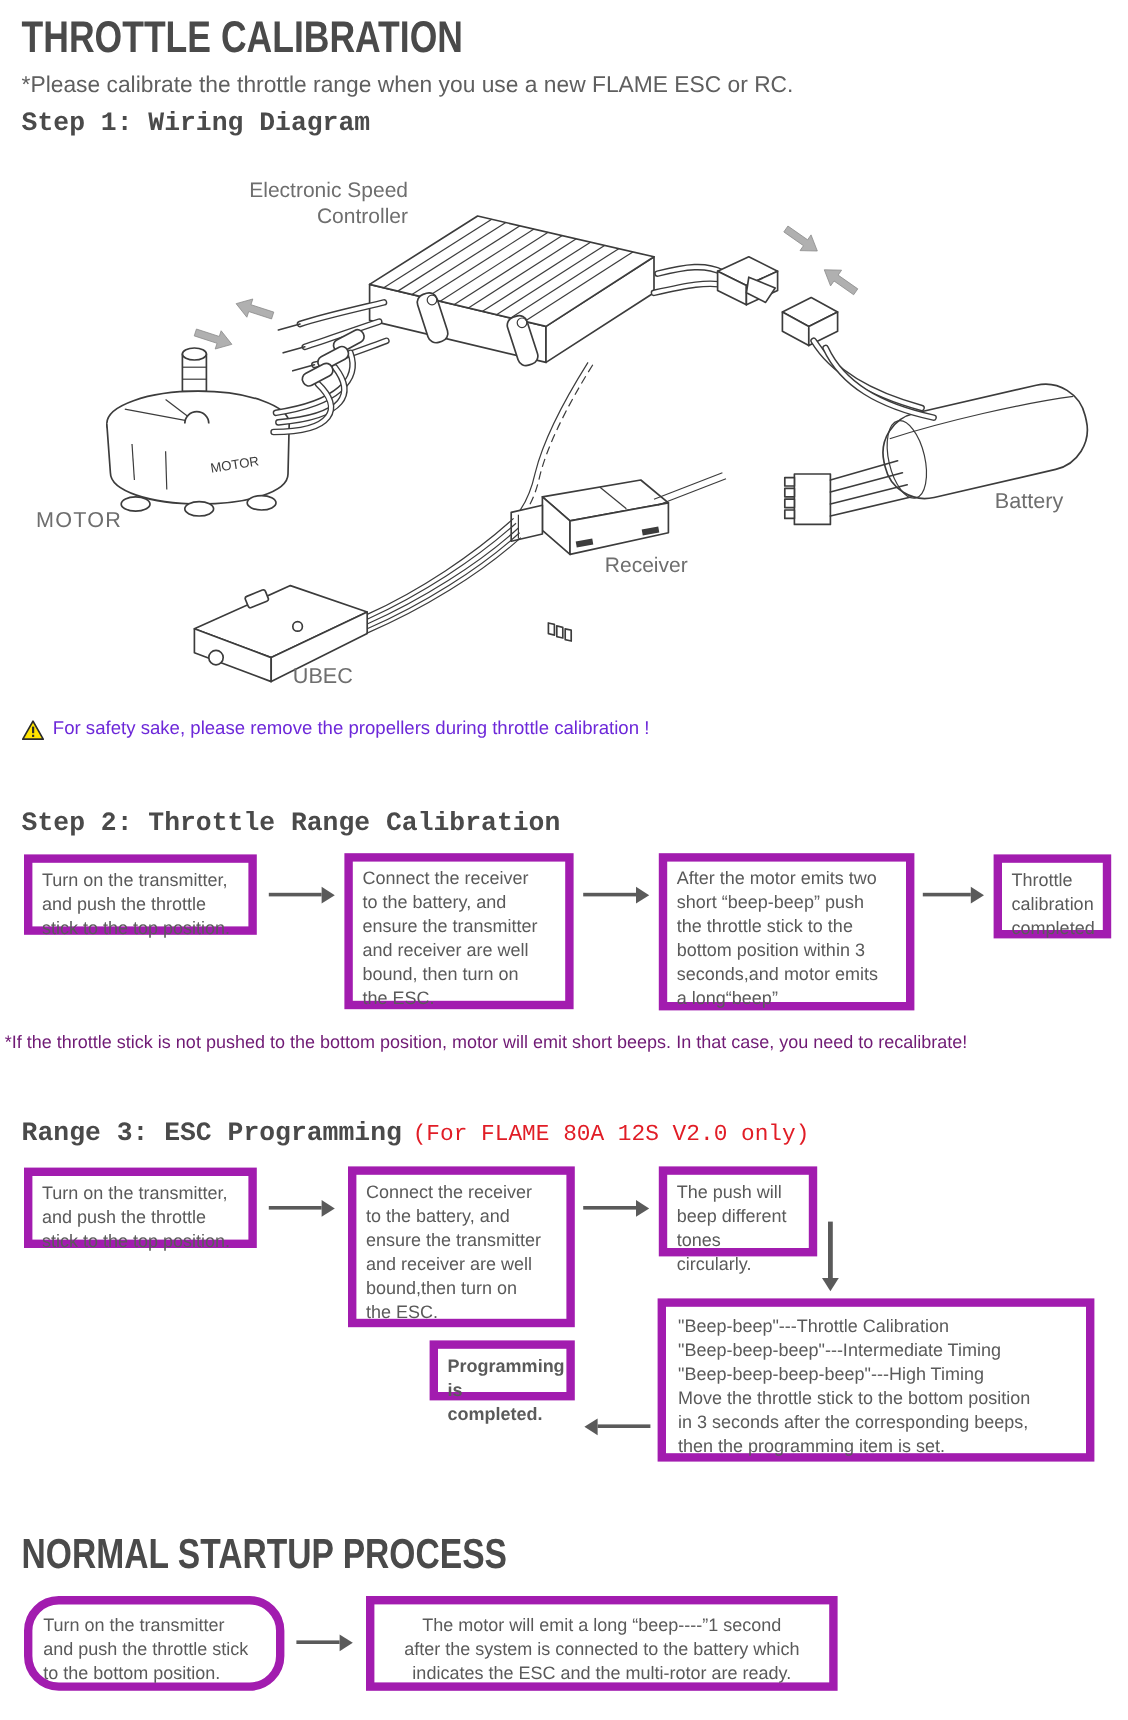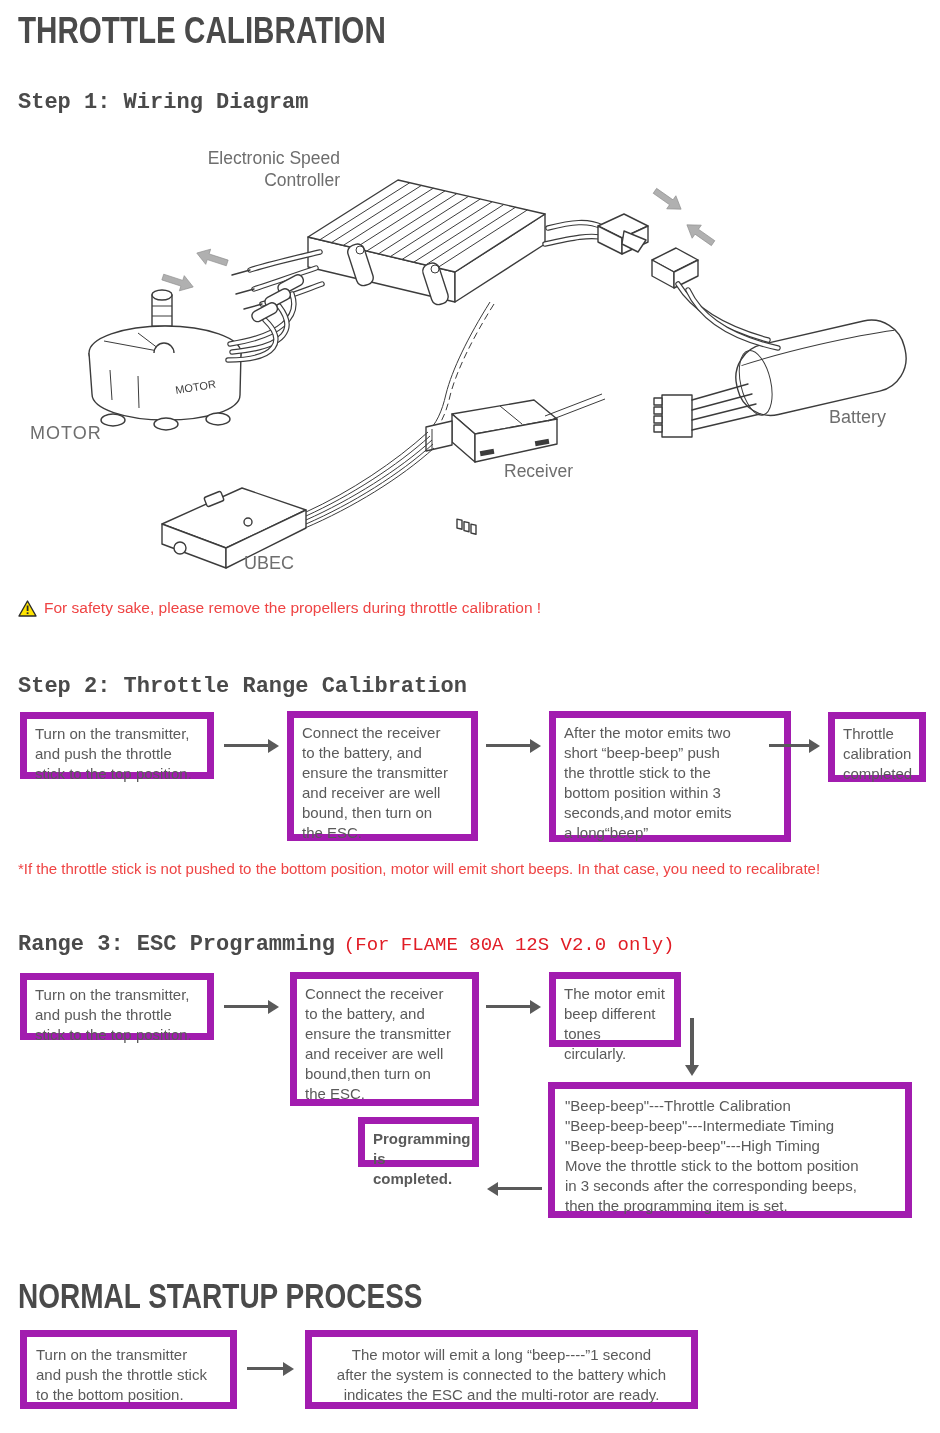--- a/index.html
+++ b/index.html
@@ -10,22 +10,22 @@
   .h1 {
     position:absolute; left:18px; top:10px; font-size:37px; font-weight:bold;
     color:#4a4a4a; transform:scaleX(.80); transform-origin:0 0; white-space:nowrap;
   }
   .subtitle { position:absolute; left:18px; top:61px; font-size:19px; color:#5f5f5f; white-space:nowrap; }
   .step-heading {
     position:absolute; left:18px; font-size:22px; font-weight:bold; color:#4a4a4a; white-space:nowrap;font-family:Liberation Mono, monospace;
   }
   .red-inline { font-size:19px; font-weight:normal; color:#e11d26; margin-left:9px; }
   .warning-row { position:absolute; left:18px; top:599px; display:flex; align-items:center; gap:7px; }
-  .warning-text { font-size:15.5px; color:#ef4444; white-space:nowrap; }
-  .note-line { position:absolute; left:18px; font-size:15px; color:#ef4444; white-space:nowrap;text-align:right; }
+  .warning-text { font-size:15.5px; color:#6d28d9; white-space:nowrap; }
+  .note-line { position:absolute; left:4px; font-size:15px; color:#701a75; white-space:nowrap;text-align:right; }
   .flowbox {
     position:absolute; box-sizing:border-box; border:7px solid #a21caf; background:#fff;
     color:#5a5a5a; font-size:15px; line-height:20px; padding:5px 8px; white-space:pre-line;
   }
   
   .harrow { position:absolute; height:3px; background:#5a5a5a; }
   .harrow.right::after {
     content:""; position:absolute; right:-11px; top:-5.5px;
     border-left:11px solid #5a5a5a; border-top:7px solid transparent; border-bottom:7px solid transparent;
   }
@@ -51,20 +51,21 @@
   svg .tube-o { fill:none; stroke:#3c3c3c; stroke-width:5.5; stroke-linecap:round; }
   svg .tube-i { fill:none; stroke:#ffffff; stroke-width:3.2; stroke-linecap:round; }
   svg .blockarrow { fill:#b0b0b0; stroke:#8a8a8a; stroke-width:.6; }
 </style>
 </head>
 <body>
 
 <div class="page">
 
   <div class="h1">THROTTLE CALIBRATION</div>
+  <div class="subtitle">*Please calibrate the throttle range when you use a new FLAME ESC or RC.</div>
   <div class="step-heading" style="top:90px;">Step 1: Wiring Diagram</div>
 
   <svg width="940" height="455" viewBox="0 0 940 455" style="position:absolute; left:0; top:132px;">
 
     <g>
 
       <polygon class="lnw" points="308,105 455,140 455,170 308,135"></polygon>
       <polygon class="lnw" points="455,140 545,82 545,112 455,170"></polygon>
 
       <polygon class="lnw" points="308,105 398,48 545,82 455,140"></polygon>
@@ -256,21 +257,21 @@
 and push the throttle
 stick to the top position.</div>
   <div class="harrow right" style="left:224px; top:744px; width:44px;"></div>
   <div class="flowbox" style="left:287px; top:711px; width:191px; height:130px;">Connect the receiver
 to the battery, and
 ensure the transmitter
 and receiver are well
 bound, then turn on
 the ESC.</div>
   <div class="harrow right" style="left:486px; top:744px; width:44px;"></div>
-  <div class="flowbox" style="left:549px; top:711px; width:242px; height:131px;">After the motor emits two
+  <div class="flowbox" style="left:549px; top:711px; width:213px; height:131px;">After the motor emits two
 short “beep-beep” push
 the throttle stick to the
 bottom position within 3
 seconds,and motor emits
 a long“beep”</div>
   <div class="harrow right" style="left:769px; top:744px; width:40px;"></div>
   <div class="flowbox" style="left:828px; top:712px; width:98px; height:70px;">Throttle
 calibration
 completed</div>
 
@@ -284,40 +285,40 @@
 and push the throttle
 stick to the top position.</div>
   <div class="harrow right" style="left:224px; top:1005px; width:44px;"></div>
   <div class="flowbox" style="left:290px; top:972px; width:189px; height:134px;">Connect the receiver
 to the battery, and
 ensure the transmitter
 and receiver are well
 bound,then turn on
 the ESC.</div>
   <div class="harrow right" style="left:486px; top:1005px; width:44px;"></div>
-  <div class="flowbox" style="left:549px; top:972px; width:132px; height:75px;">The motor emit
+  <div class="flowbox" style="left:549px; top:972px; width:132px; height:75px;">The push will
 beep different
 tones circularly.</div>
 
   <div class="varrow" style="left:690px; top:1018px; height:47px;"></div>
 
   <div class="flowbox" style="left:548px; top:1082px; width:364px; height:136px; padding:7px 10px;">"Beep-beep"---Throttle Calibration
 "Beep-beep-beep"---Intermediate Timing
 "Beep-beep-beep-beep"---High Timing
 Move the throttle stick to the bottom position
 in 3 seconds after the corresponding beeps,
 then the programming item is set.</div>
 
   <div class="flowbox" style="left:358px; top:1117px; width:121px; height:50px;font-weight:bold;">Programming
 is completed.</div>
   <div class="harrow left" style="left:498px; top:1187px; width:44px;"></div>
 
   <div class="h2">NORMAL STARTUP PROCESS</div>
 
-  <div class="flowbox" style="left:20px; top:1330px; width:217px; height:79px; padding:8px 9px;">Turn on the transmitter
+  <div class="flowbox" style="left:20px; top:1330px; width:217px; height:79px; padding:8px 9px;border-radius:29px;">Turn on the transmitter
 and push the throttle stick
 to the bottom position.</div>
   <div class="harrow right" style="left:247px; top:1367px; width:36px;"></div>
   <div class="flowbox" style="left:305px; top:1330px; width:393px; height:79px; padding:8px 11px;text-align:center;">The motor will emit a long “beep----”1 second
 after the system is connected to the battery which
 indicates the ESC and the multi-rotor are ready.</div>
 
 </div>
 
 </body></html>

